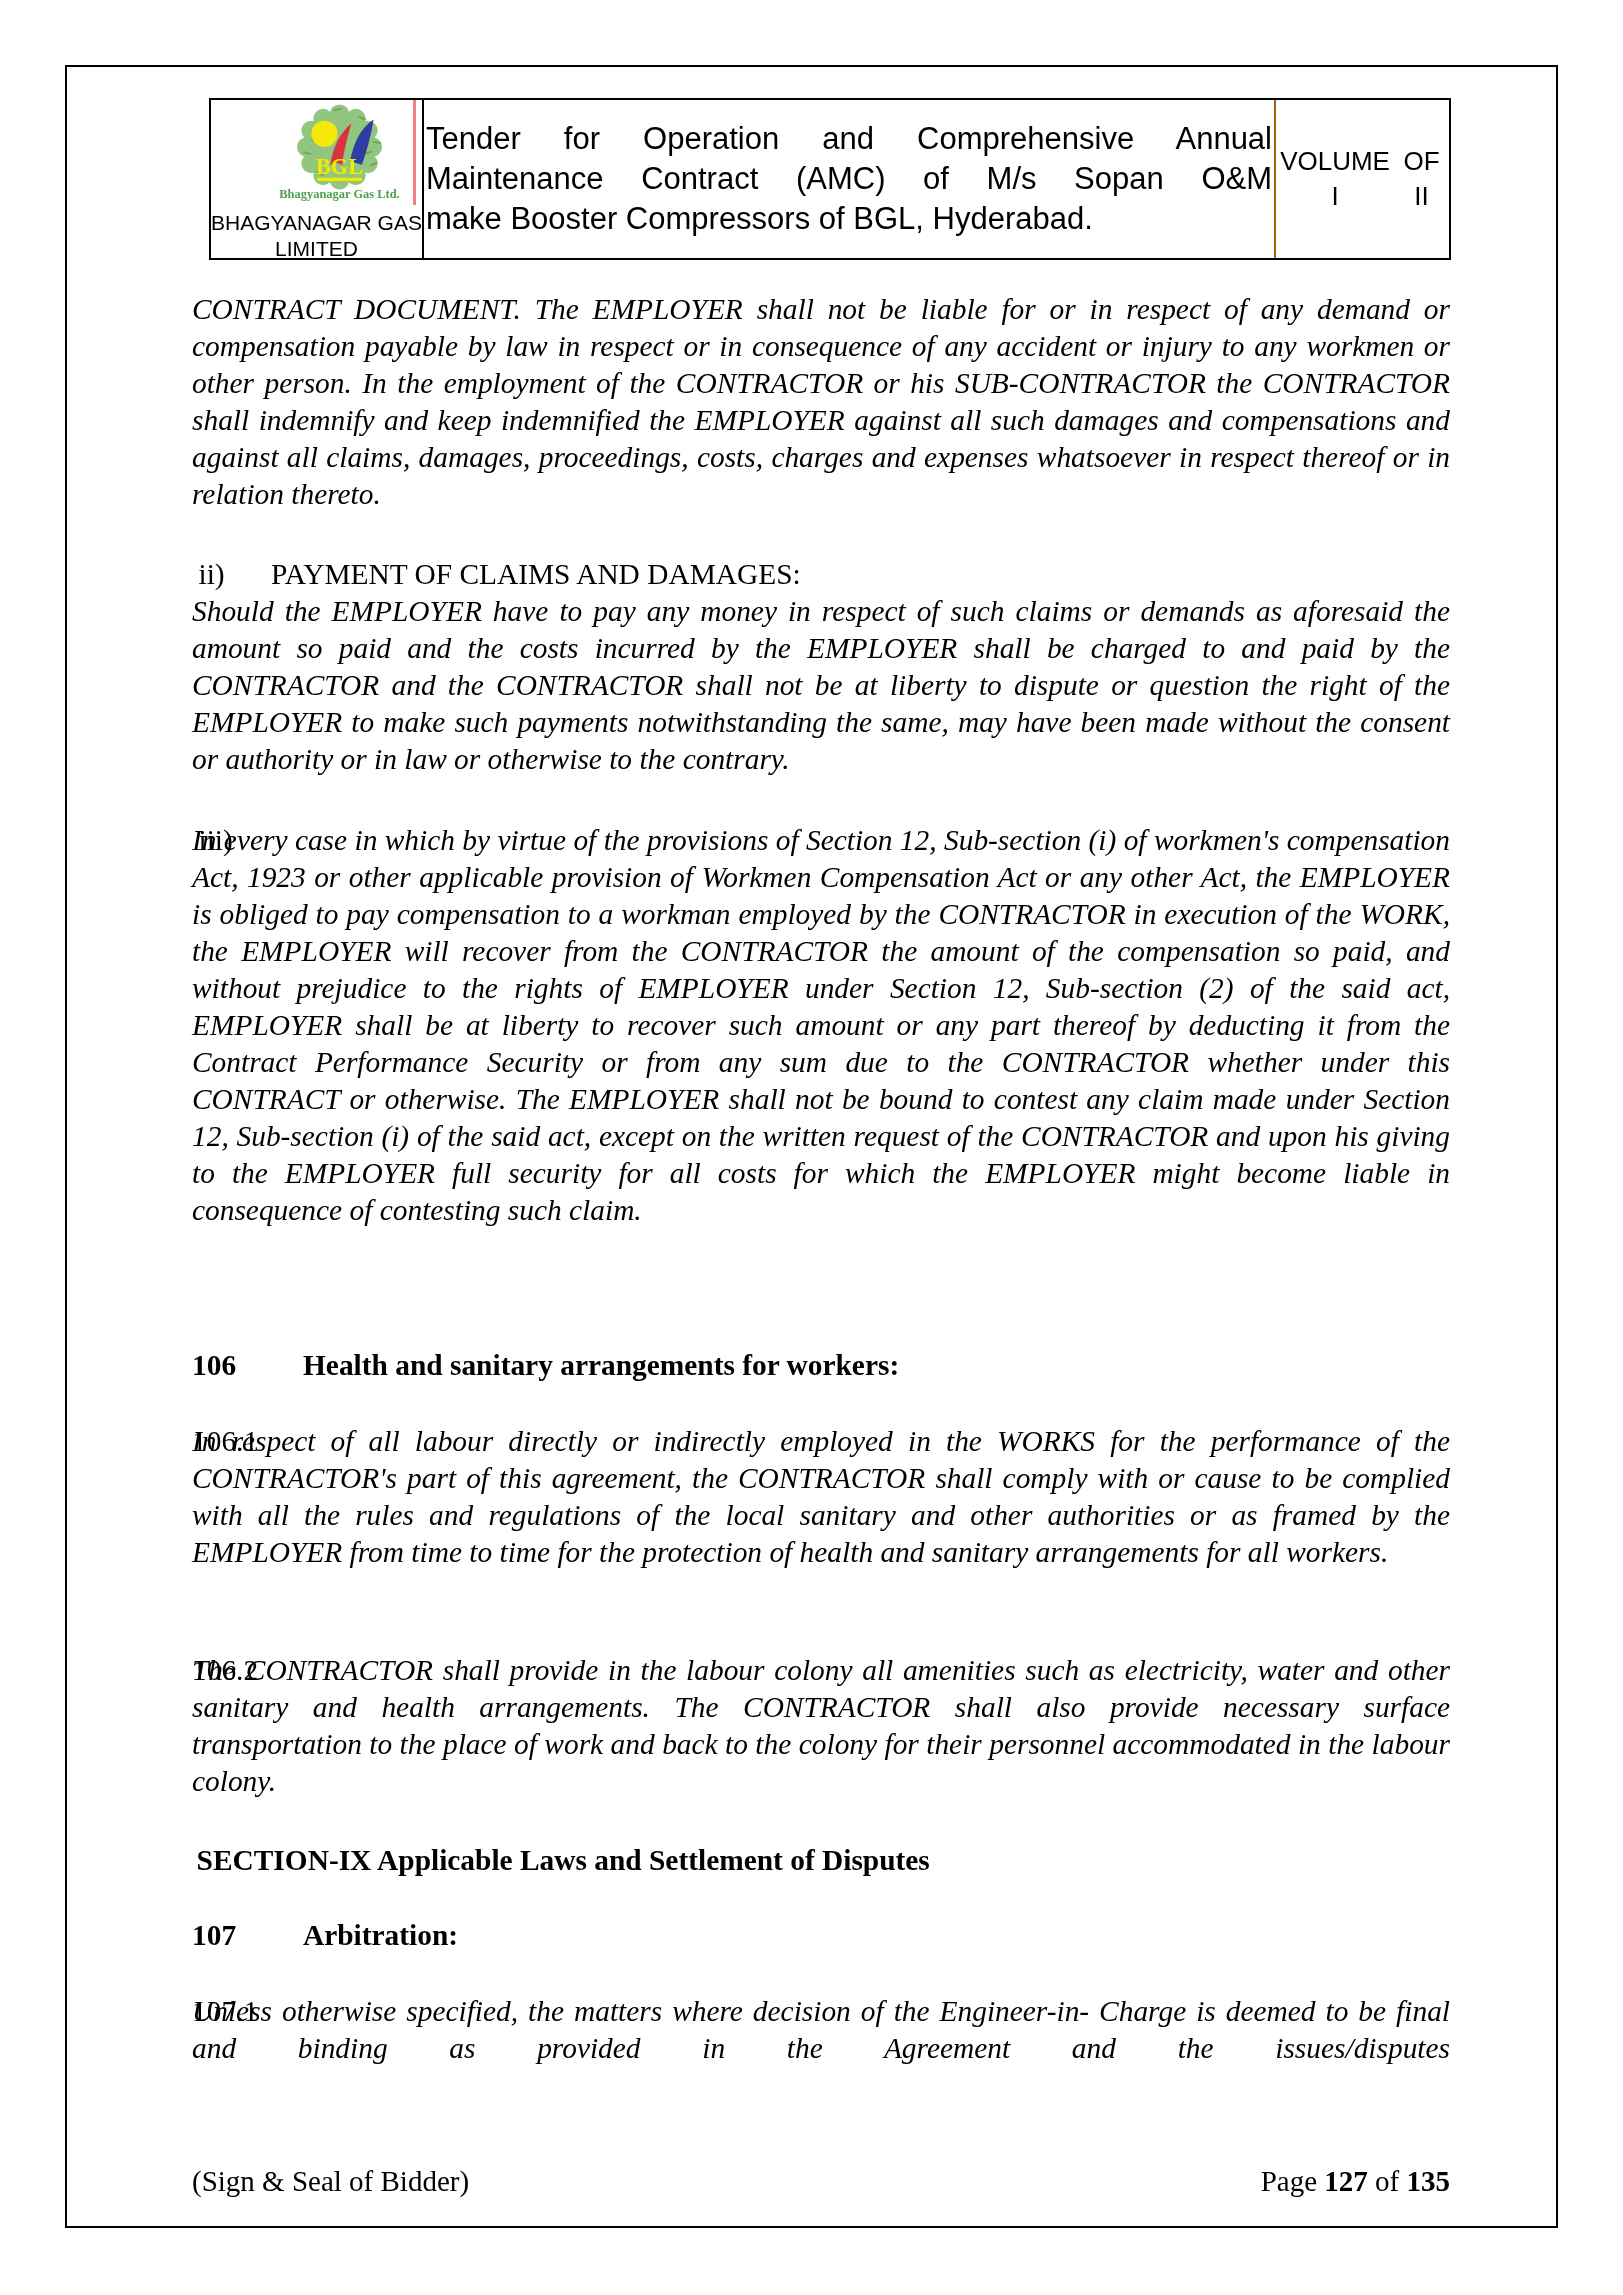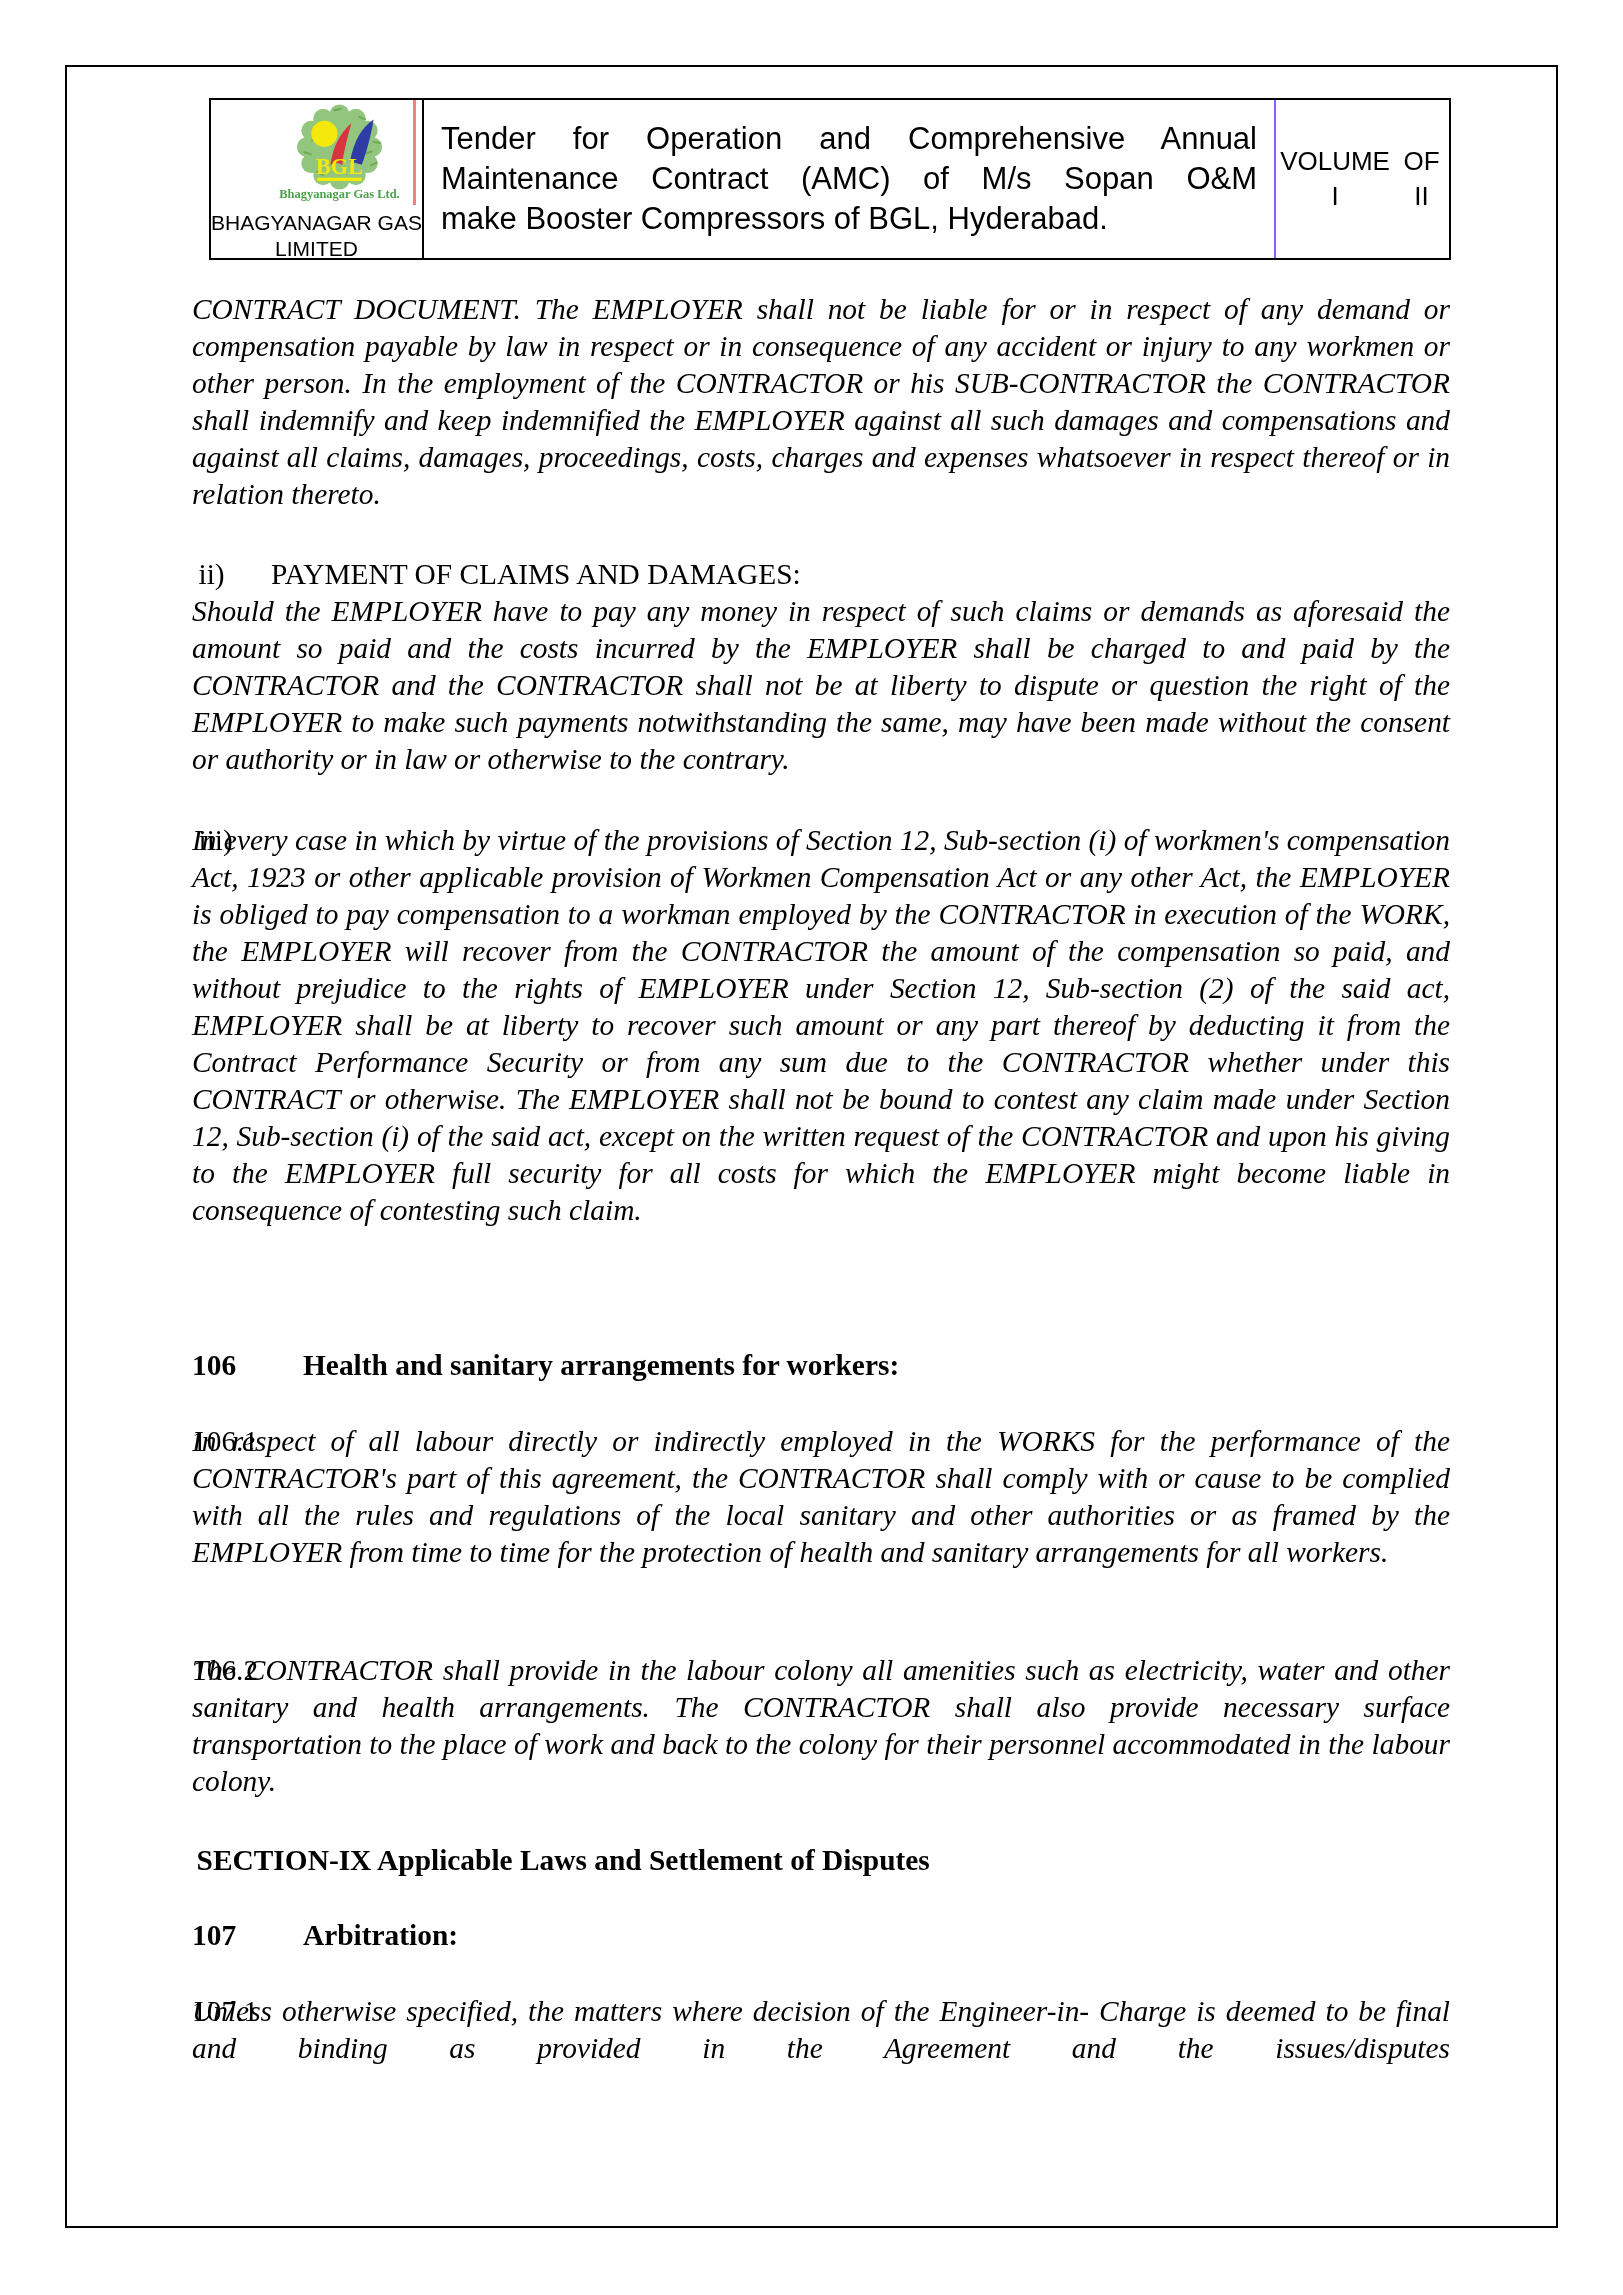--- a/index.html
+++ b/index.html
@@ -4,22 +4,22 @@
 <style>
   html,body{margin:0;padding:0;background:#ffffff;}
   .page{position:relative;width:1623px;height:2295px;background:#ffffff;overflow:hidden;
         font-family:"Liberation Serif","DejaVu Serif",serif;color:#000;}
   .page-border{position:absolute;left:65px;top:65px;width:1493px;height:2163px;
         border:2.6px solid #000;box-sizing:border-box;}
   
   .header-table{position:absolute;left:209px;top:98px;width:1242px;height:162px;
         border:2px solid #000;box-sizing:border-box;display:flex;background:#fff;}
   .logo-cell{position:relative;width:213px;border-right:2px solid #000;box-sizing:border-box;}
-  .title-cell{position:relative;flex:1;border-right:2px solid #8b5cf6;box-sizing:border-box;
-        display:flex;flex-direction:column;justify-content:center;padding:0 17px;}
+  .title-cell{position:relative;flex:1;border-right:2px solid #a16207;box-sizing:border-box;
+        display:flex;flex-direction:column;justify-content:center;padding:0 2px;}
   .volume-cell{position:relative;width:173px;display:flex;flex-direction:row;
         justify-content:center;align-items:center;}
   .title-line{font-family:"Liberation Sans","DejaVu Sans",sans-serif;font-size:31px;line-height:40px;
         white-space:nowrap;}
   .title-just{white-space:normal;text-align:justify;text-align-last:justify;}
   .title-center{text-align:center;}
   .volume-line{font-family:"Liberation Sans","DejaVu Sans",sans-serif;font-size:26px;line-height:35px;text-align:center;}
   .company-name{position:absolute;left:0;right:0;top:110px;text-align:center;
         font-family:"Liberation Sans","DejaVu Sans",sans-serif;font-size:21px;line-height:26px;}
   .logo-svg{position:absolute;left:63px;top:1.3px;}
@@ -140,14 +140,23 @@
   <div class="block" style="top:1917px">
     <span class="num bold">107</span>
     <div class="ind170 bold">Arbitration:</div>
   </div>
 
   <div class="block just-last" style="top:1993px">
     <span class="num">107.1</span>
     <p class="ind164">Unless otherwise specified, the matters where decision of the Engineer-in- Charge is deemed to be final and binding as provided in the Agreement and the issues/disputes</p>
   </div>
 
+  <div class="footer-row">
+    <span>(Sign &amp; Seal of Bidder)</span>
+    <span>
+      <span>Page</span>
+      <b>127</b>
+      <span>of</span>
+      <b>135</b>
+    </span>
+  </div>
 </div>
 
 
 </body></html>

